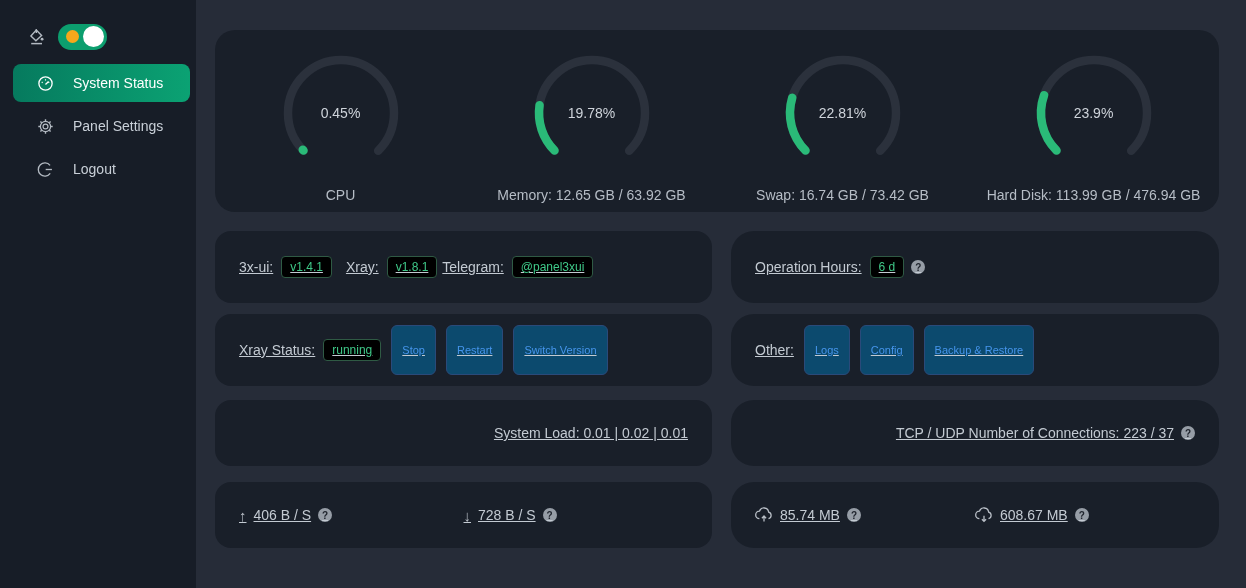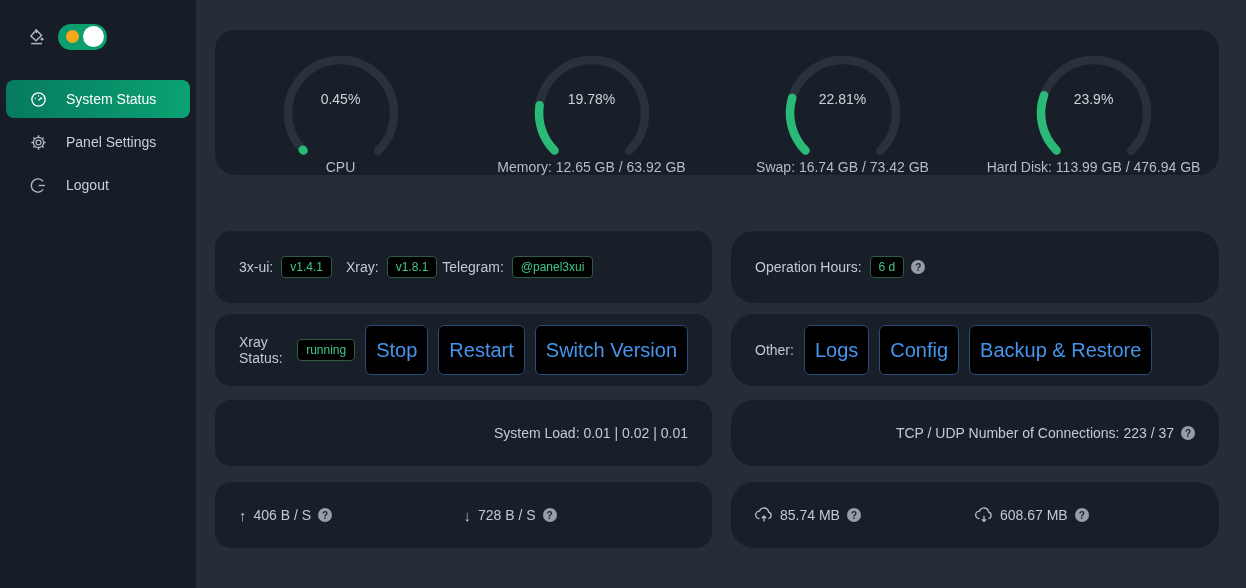--- a/index.html
+++ b/index.html
@@ -19,21 +19,21 @@
     display:flex; align-items:center; gap:13px;
     padding:17px 0 0 28px; height:56px;
   }
   .toggle {
     width:49px; height:26px; border-radius:13px; background:#0c9e6e;
     position:relative; cursor:pointer;
   }
   .toggle .sun  { position:absolute; left:8px;  top:6px; width:13px; height:13px; border-radius:50%; background:#f7a81b; }
   .toggle .knob { position:absolute; right:3px; top:2px; width:21px; height:21px; border-radius:50%; background:#ffffff; }
 
-  .side-nav { margin-top:24px; }
+  .side-nav { margin-top:8px;padding-left:7px; }
   .side-item {
     height:38px; margin:5px 6px; border-radius:8px;
     display:flex; align-items:center; gap:19px; padding-left:24px;
     color:#c9d0d8; font-size:14px; cursor:pointer; user-select:none;
   }
   .side-item.active {
     background:linear-gradient(90deg,#067a5e,#0ba273);
     color:#ffffff;
   }
   .sicon { width:17px; height:17px; flex:0 0 17px; display:flex; align-items:center; justify-content:center; }
@@ -42,24 +42,24 @@
   .side-item.active svg .stk { stroke:#ffffff; }
   .theme-ico svg .stk { stroke:#b3bac2; }
   .theme-ico svg .fil { fill:#b3bac2; }
 
   
   .content { position:absolute; left:196px; top:0; right:0; bottom:0; }
   .card {
     position:absolute; background:#191f29; border-radius:16px;
     color:#c3cad2; font-size:14px;
   }
-  .card.row { display:flex; align-items:center; padding:0 24px; }
-
-  
-  .gauges-card { left:19px; top:30px; width:1004px; height:145px; border-radius:20px; display:flex; }
+  .card.row { display:flex; align-items:center; padding:0 24px;text-decoration:underline; }
+
+  
+  .gauges-card { left:19px; top:30px; width:1004px; height:182px; border-radius:20px; display:flex; }
   .gauge-col { flex:1; display:flex; flex-direction:column; align-items:center; padding-top:22px; }
   .gauge-wrap { position:relative; width:122px; height:122px; }
   .gauge-wrap svg { position:absolute; inset:0; }
   .gauge-pct {
     position:absolute; inset:0; display:flex; align-items:center; justify-content:center;
     font-size:14px; color:#ced3da;
   }
   .gauge-label { margin-top:13px; font-size:14px; color:#b6bdc6; white-space:nowrap; }
 
   
@@ -72,22 +72,22 @@
 
   .lbl { color:#c3cad2; }
   .tag {
     display:inline-block; padding:1px 8px; margin-left:8px;
     font-size:12px; line-height:18px; border-radius:4px;
     background:#000000; border:1px solid #2f5a44; color:#3fc888;
     white-space:nowrap;
   }
   .btn {
     display:inline-block; padding:14px 10px; margin-left:10px;
-    font-size:20px; line-height:20px; border-radius:6px;
-    background:#000000; border:1px solid #2a4a7a; color:#4695ec;
+    font-size:11px; line-height:20px; border-radius:6px;
+    background:#0c4a6e; border:1px solid #2a4a7a; color:#4695ec;
     cursor:pointer; white-space:nowrap;
   }
   .qmark {
     width:14px; height:14px; border-radius:50%; background:#969da6;
     color:#20252e; font-size:10px; font-weight:bold;
     display:inline-flex; align-items:center; justify-content:center;
     margin-left:7px; flex:0 0 14px; cursor:pointer;
   }
   .stat { flex:1; display:flex; align-items:center; }
   .stat .aicon { color:#b8bec6; font-size:15px; margin-right:7px; display:inline-flex; }

